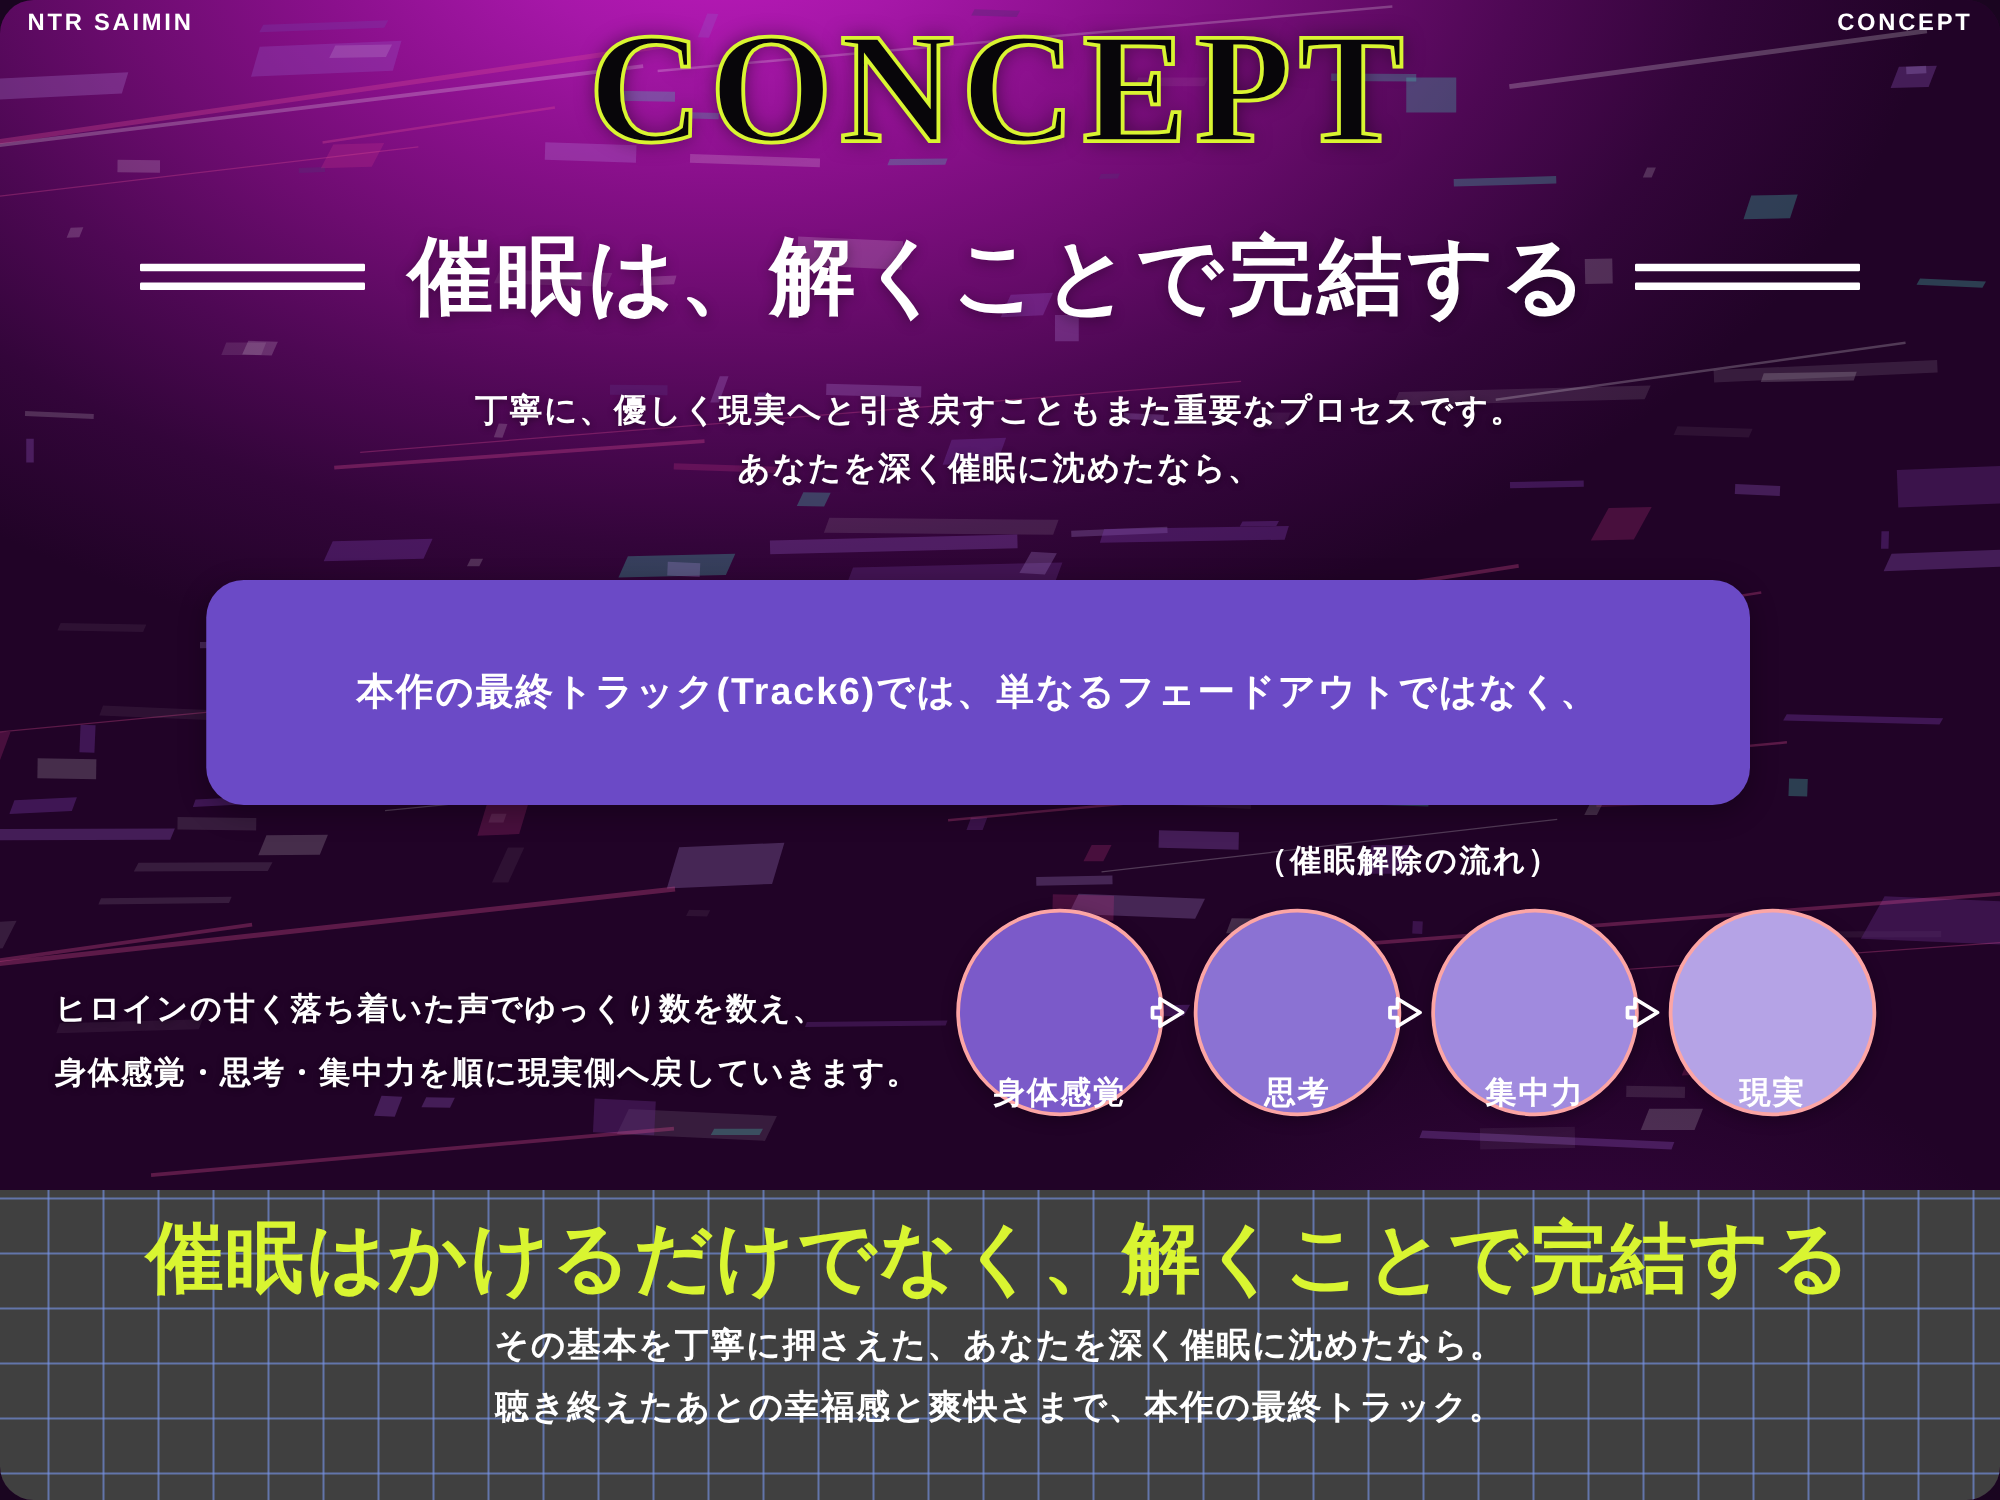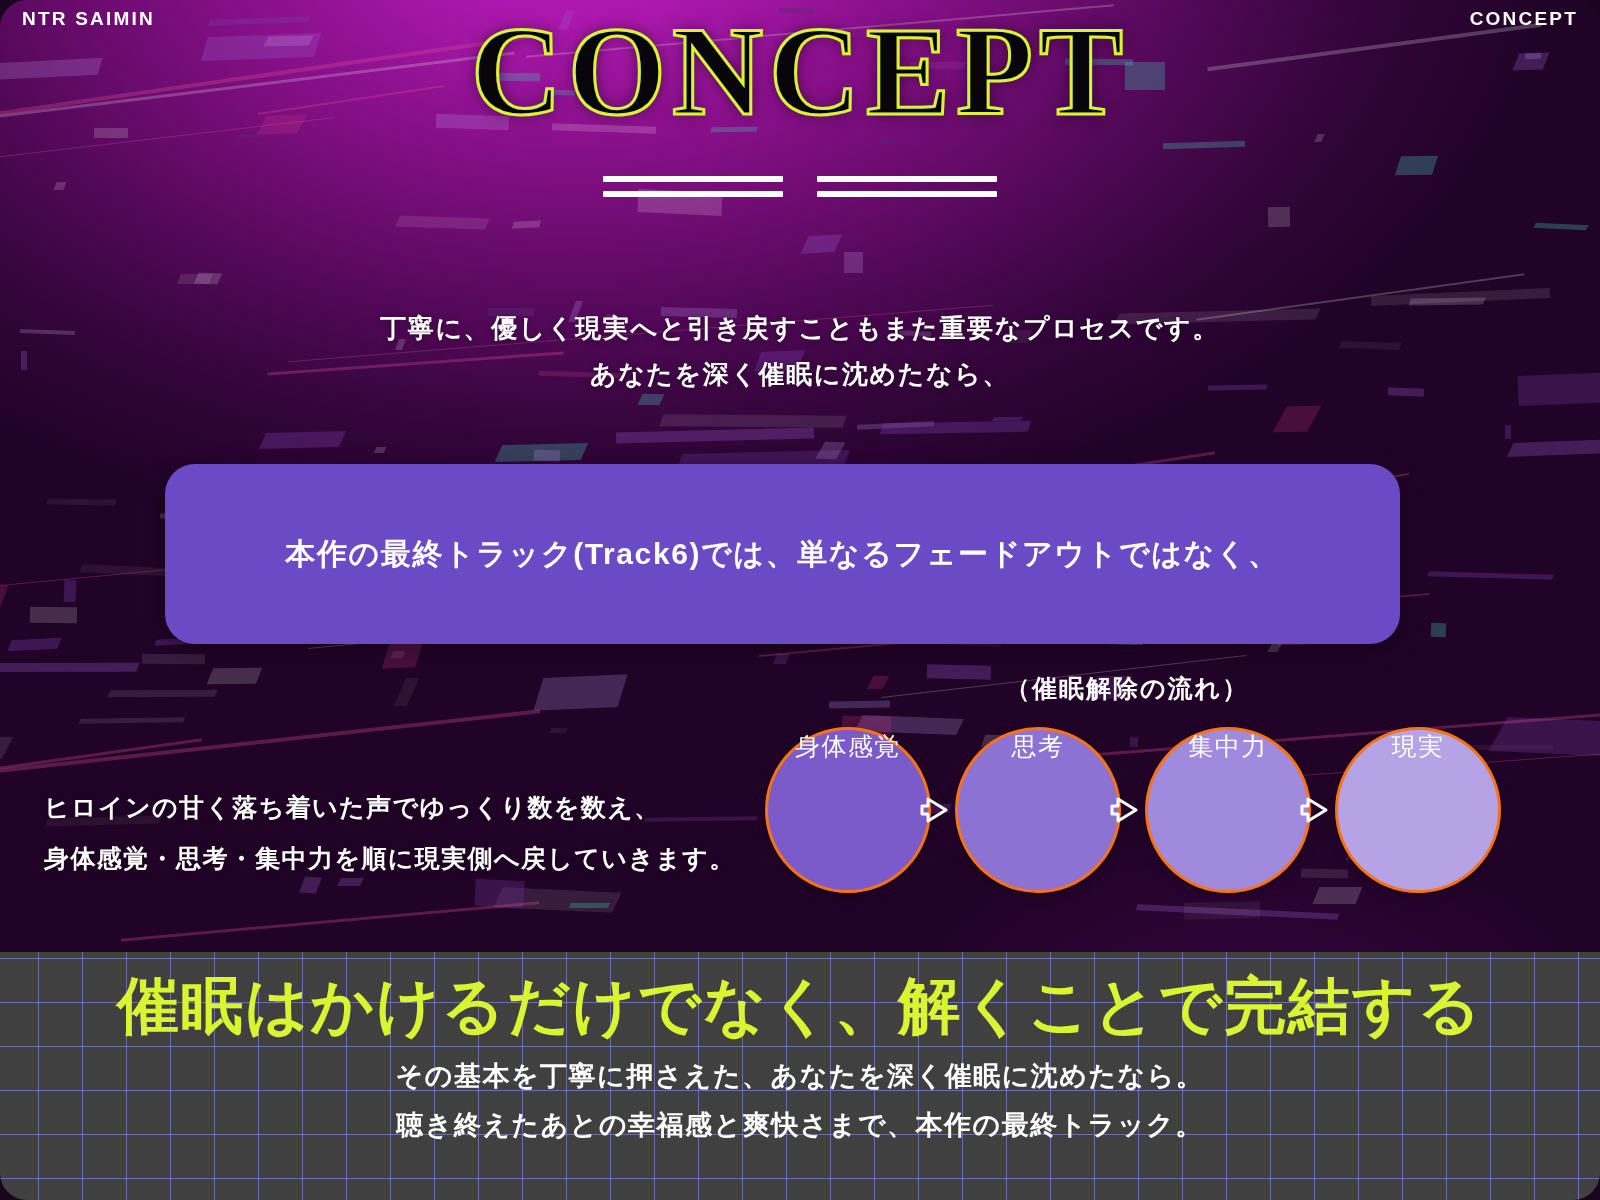--- a/index.html
+++ b/index.html
@@ -70,23 +70,23 @@
     display:flex;flex-direction:column;align-items:center;justify-content:center;
     box-shadow:0 6px 22px rgba(0,0,0,.3);
   }
   .panel div{color:#fff;font-size:30px;font-weight:bold;letter-spacing:1.6px;line-height:1.85;white-space:nowrap;}
 
   
   .flowcap{position:absolute;left:1005px;top:672px;color:#fff;font-size:25px;font-weight:bold;letter-spacing:2px;}
   .flow{position:absolute;left:765px;top:727px;display:flex;align-items:center;}
   .node{
     width:160px;height:160px;border-radius:50%;
-    border:3px solid #f97316;
-    display:flex;align-items:flex-start;justify-content:center;
-    color:#fff;font-size:25px;font-weight:normal;letter-spacing:1.5px;white-space:nowrap;
+    border:3px solid #fca5a5;
+    display:flex;align-items:flex-end;justify-content:center;
+    color:#fff;font-size:25px;font-weight:bold;letter-spacing:1.5px;white-space:nowrap;
     box-shadow:0 3px 12px rgba(0,0,0,.28);
   }
   .arrow{width:46px;height:46px;margin:0 -11px;position:relative;z-index:4;}
 
   
   .note{position:absolute;left:44px;top:782px;color:#fff;font-size:25px;font-weight:bold;
     line-height:2.05;letter-spacing:1.4px;text-shadow:0 1px 6px rgba(0,0,0,.45);}
   .note div{white-space:nowrap;}
 
   
@@ -284,20 +284,21 @@
   <div class="brand">NTR SAIMIN</div>
   <div class="corner">CONCEPT</div>
 
   <div class="bigtitle">CONCEPT</div>
 
   <div class="headrow">
     <span class="dbl">
         <i></i>
         <i></i>
       </span>
+    <span class="headline">催眠は、解くことで完結する</span>
     <span class="dbl">
         <i></i>
         <i></i>
       </span>
   </div>
 
   <div class="lead">
     <div>丁寧に、優しく現実へと引き戻すこともまた重要なプロセスです。</div>
     <div>あなたを深く催眠に沈めたなら、</div>
   </div>

